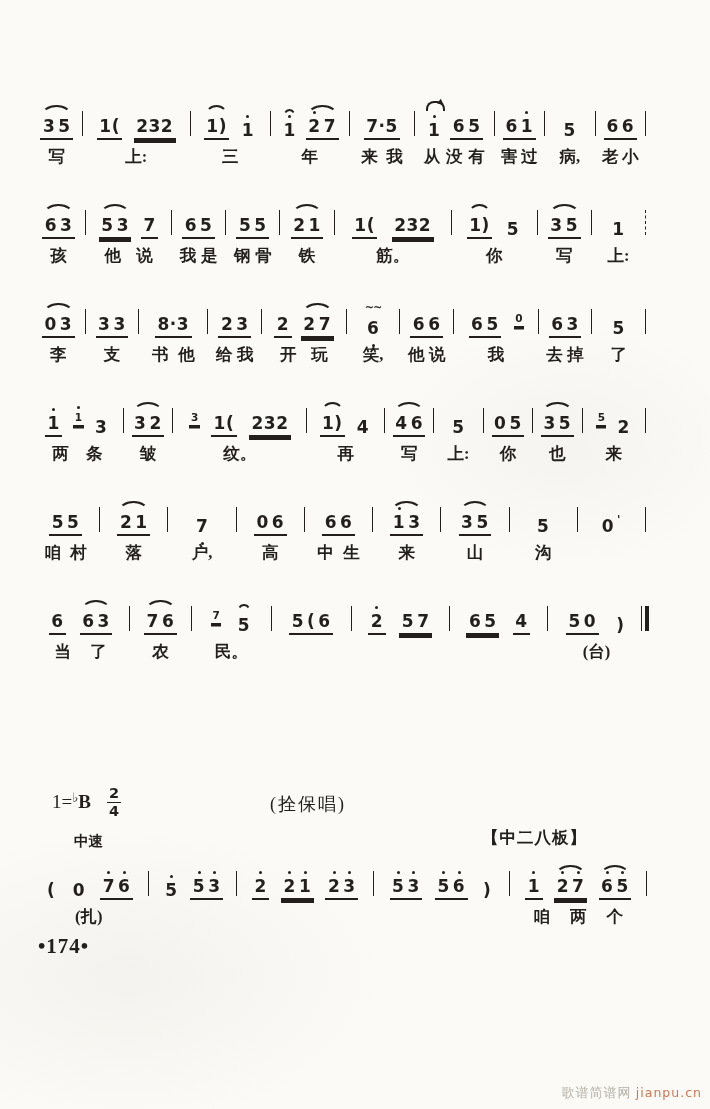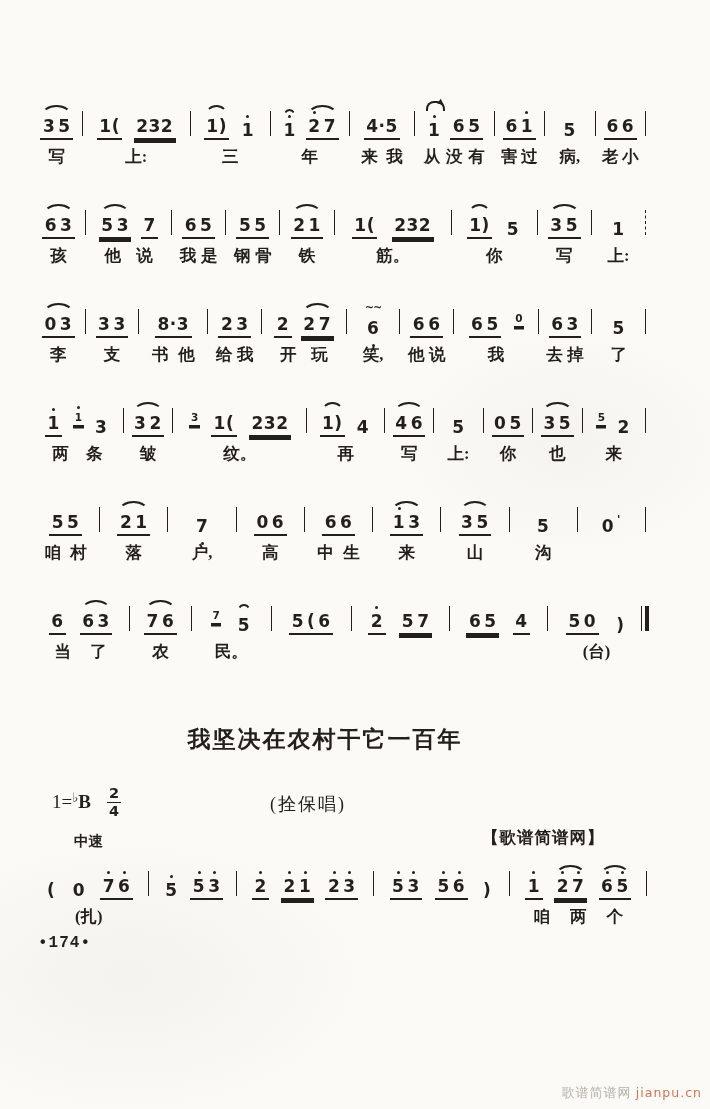--- a/index.html
+++ b/index.html
@@ -96,21 +96,21 @@
   .meter .mt{border-bottom:1.6px solid var(--ink);padding:0 2px 1.5px;}
   .meter .mb{padding-top:1px;}
   .singer{position:absolute;left:218px;top:4px;font-size:18px;letter-spacing:2px;}
 
   .intro-wrap{position:absolute;top:824px;left:30px;width:618px;text-align:right;}
   .tempo{position:absolute;top:8px;left:44px;font-size:14.5px;font-weight:700;}
   .ban{position:absolute;top:3px;left:452px;font-size:16.5px;font-weight:700;letter-spacing:1px;}
 
   .pagenum{
     position:absolute;top:934px;left:38px;
-    font-family:Liberation Mono, monospace;font-weight:700;font-size:16px;letter-spacing:1px;
+    font-family:Liberation Serif, serif;font-weight:700;font-size:21px;letter-spacing:1px;
   }
   .watermark{position:absolute;top:1084px;right:8px;font-size:13px;letter-spacing:1px;}
   .wm-site{color:#b5b1a8;}
   .wm-url{color:#cf7752;font-family:"DejaVu Sans", sans-serif;font-size:12.5px;}
 </style>
 </head>
 <body>
 
 <div class="sheet">
 
@@ -179,21 +179,21 @@
           <div class="m-ly">
             <span class="lych">年</span>
           </div>
         </div>
         <div class="barcol">
           <div class="barline solid"></div>
         </div>
         <div class="measure" style="flex-grow: 4;">
           <div class="m-notes">
             <span class="grp u1">
-              <span class="note">4·5</span>
+              <span class="note">7·5</span>
             </span>
           </div>
           <div class="m-ly">
             <span class="lych">来</span>
             <span class="lych">我</span>
           </div>
         </div>
         <div class="barcol">
           <div class="barline solid"></div>
         </div>
@@ -939,34 +939,33 @@
           <div class="m-ly">
             <span class="lych">(台)</span>
           </div>
         </div>
         <div class="barcol">
           <div class="barline final"></div>
         </div>
       </div>
     </div>
 
-  <div class="song-title">我坚决在农村干它一百年</div>
 
   <div class="key-row">
     <span class="key"><span>1=</span><span class="flat">♭</span><span class="keyletter">B</span></span>
     <span class="meter">
       <span class="mt">2</span>
       <span class="mb">4</span>
     </span>
     <span class="singer">(拴保唱)</span>
   </div>
 
   <div class="intro-wrap">
     <div class="tempo">中速</div>
-    <div class="ban">【歌谱简谱网】</div>
+    <div class="ban">【中二八板】</div>
     <div class="score-intro-holder">
         <div class="sys">
           <div class="measure" style="flex-grow: 7;">
             <div class="m-notes">
               <span class="grp">
                 <span class="note">(</span>
               </span>
               <span class="grp">
                 <span class="note">0</span>
               </span>

